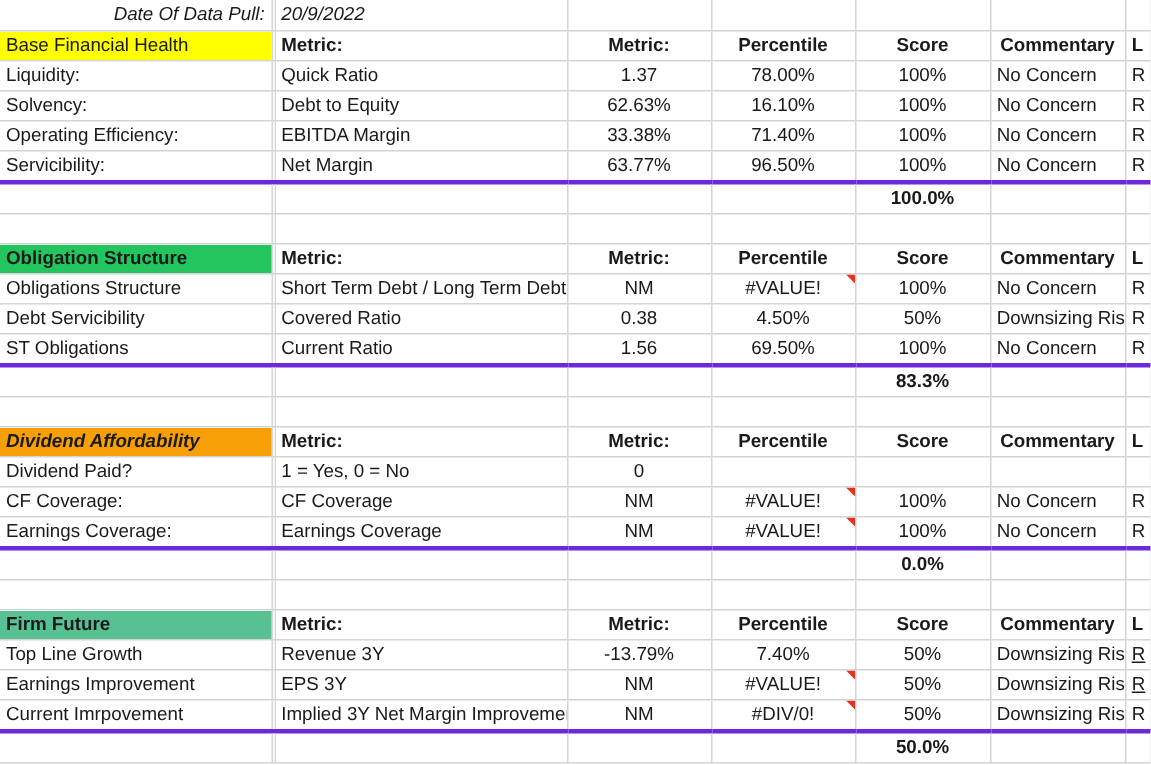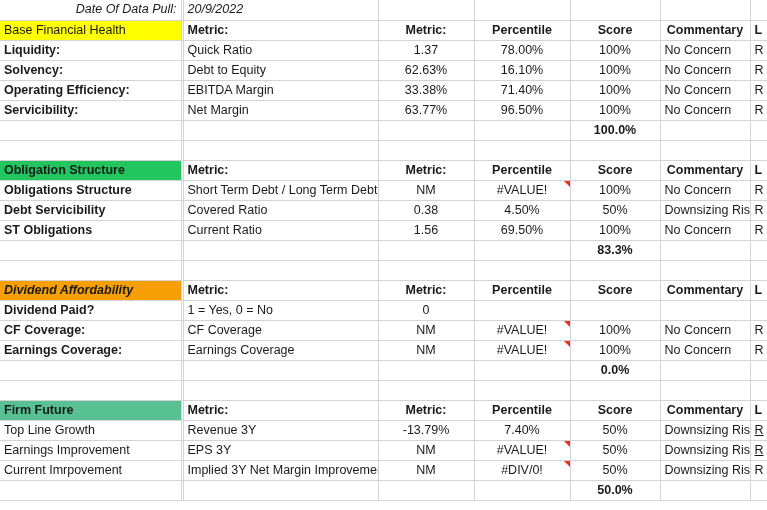--- a/index.html
+++ b/index.html
@@ -65,30 +65,30 @@
 
   
   .al { text-align: left; }
   .ac { text-align: center; }
   .ar { text-align: right; }
 
   .bold { font-weight: bold; color: #000; }
   .ital { font-style: italic; }
 
   
-  td.topline { border-top: 1px solid #6d28d9; }
+  td.topline { border-top: 3px solid #6d28d9; }
 
   
   .hdr-yellow  { background: #FFFF00; font-weight: normal; color: #000; }
   .hdr-salmon  { background: #22c55e; font-weight: bold; color: #000; }
   .hdr-orange  { background: #F79F06; font-weight: bold; color: #000; font-style: italic; }
   .hdr-green   { background: #58C193; font-weight: bold; color: #000; }
 
   
-  .lbl-bold { font-weight: bold; color: #000; margin-left: 10px; }
+  .lbl-bold { font-weight: normal; color: #000; margin-left: 10px; }
   .lbl-norm { font-weight: normal; color: #1a1a1a; }
 
   
   .colhdr { font-weight: bold; color: #000; }
 
   
   .cmt::after {
     content: "";
     position: absolute;
     top: 0;

